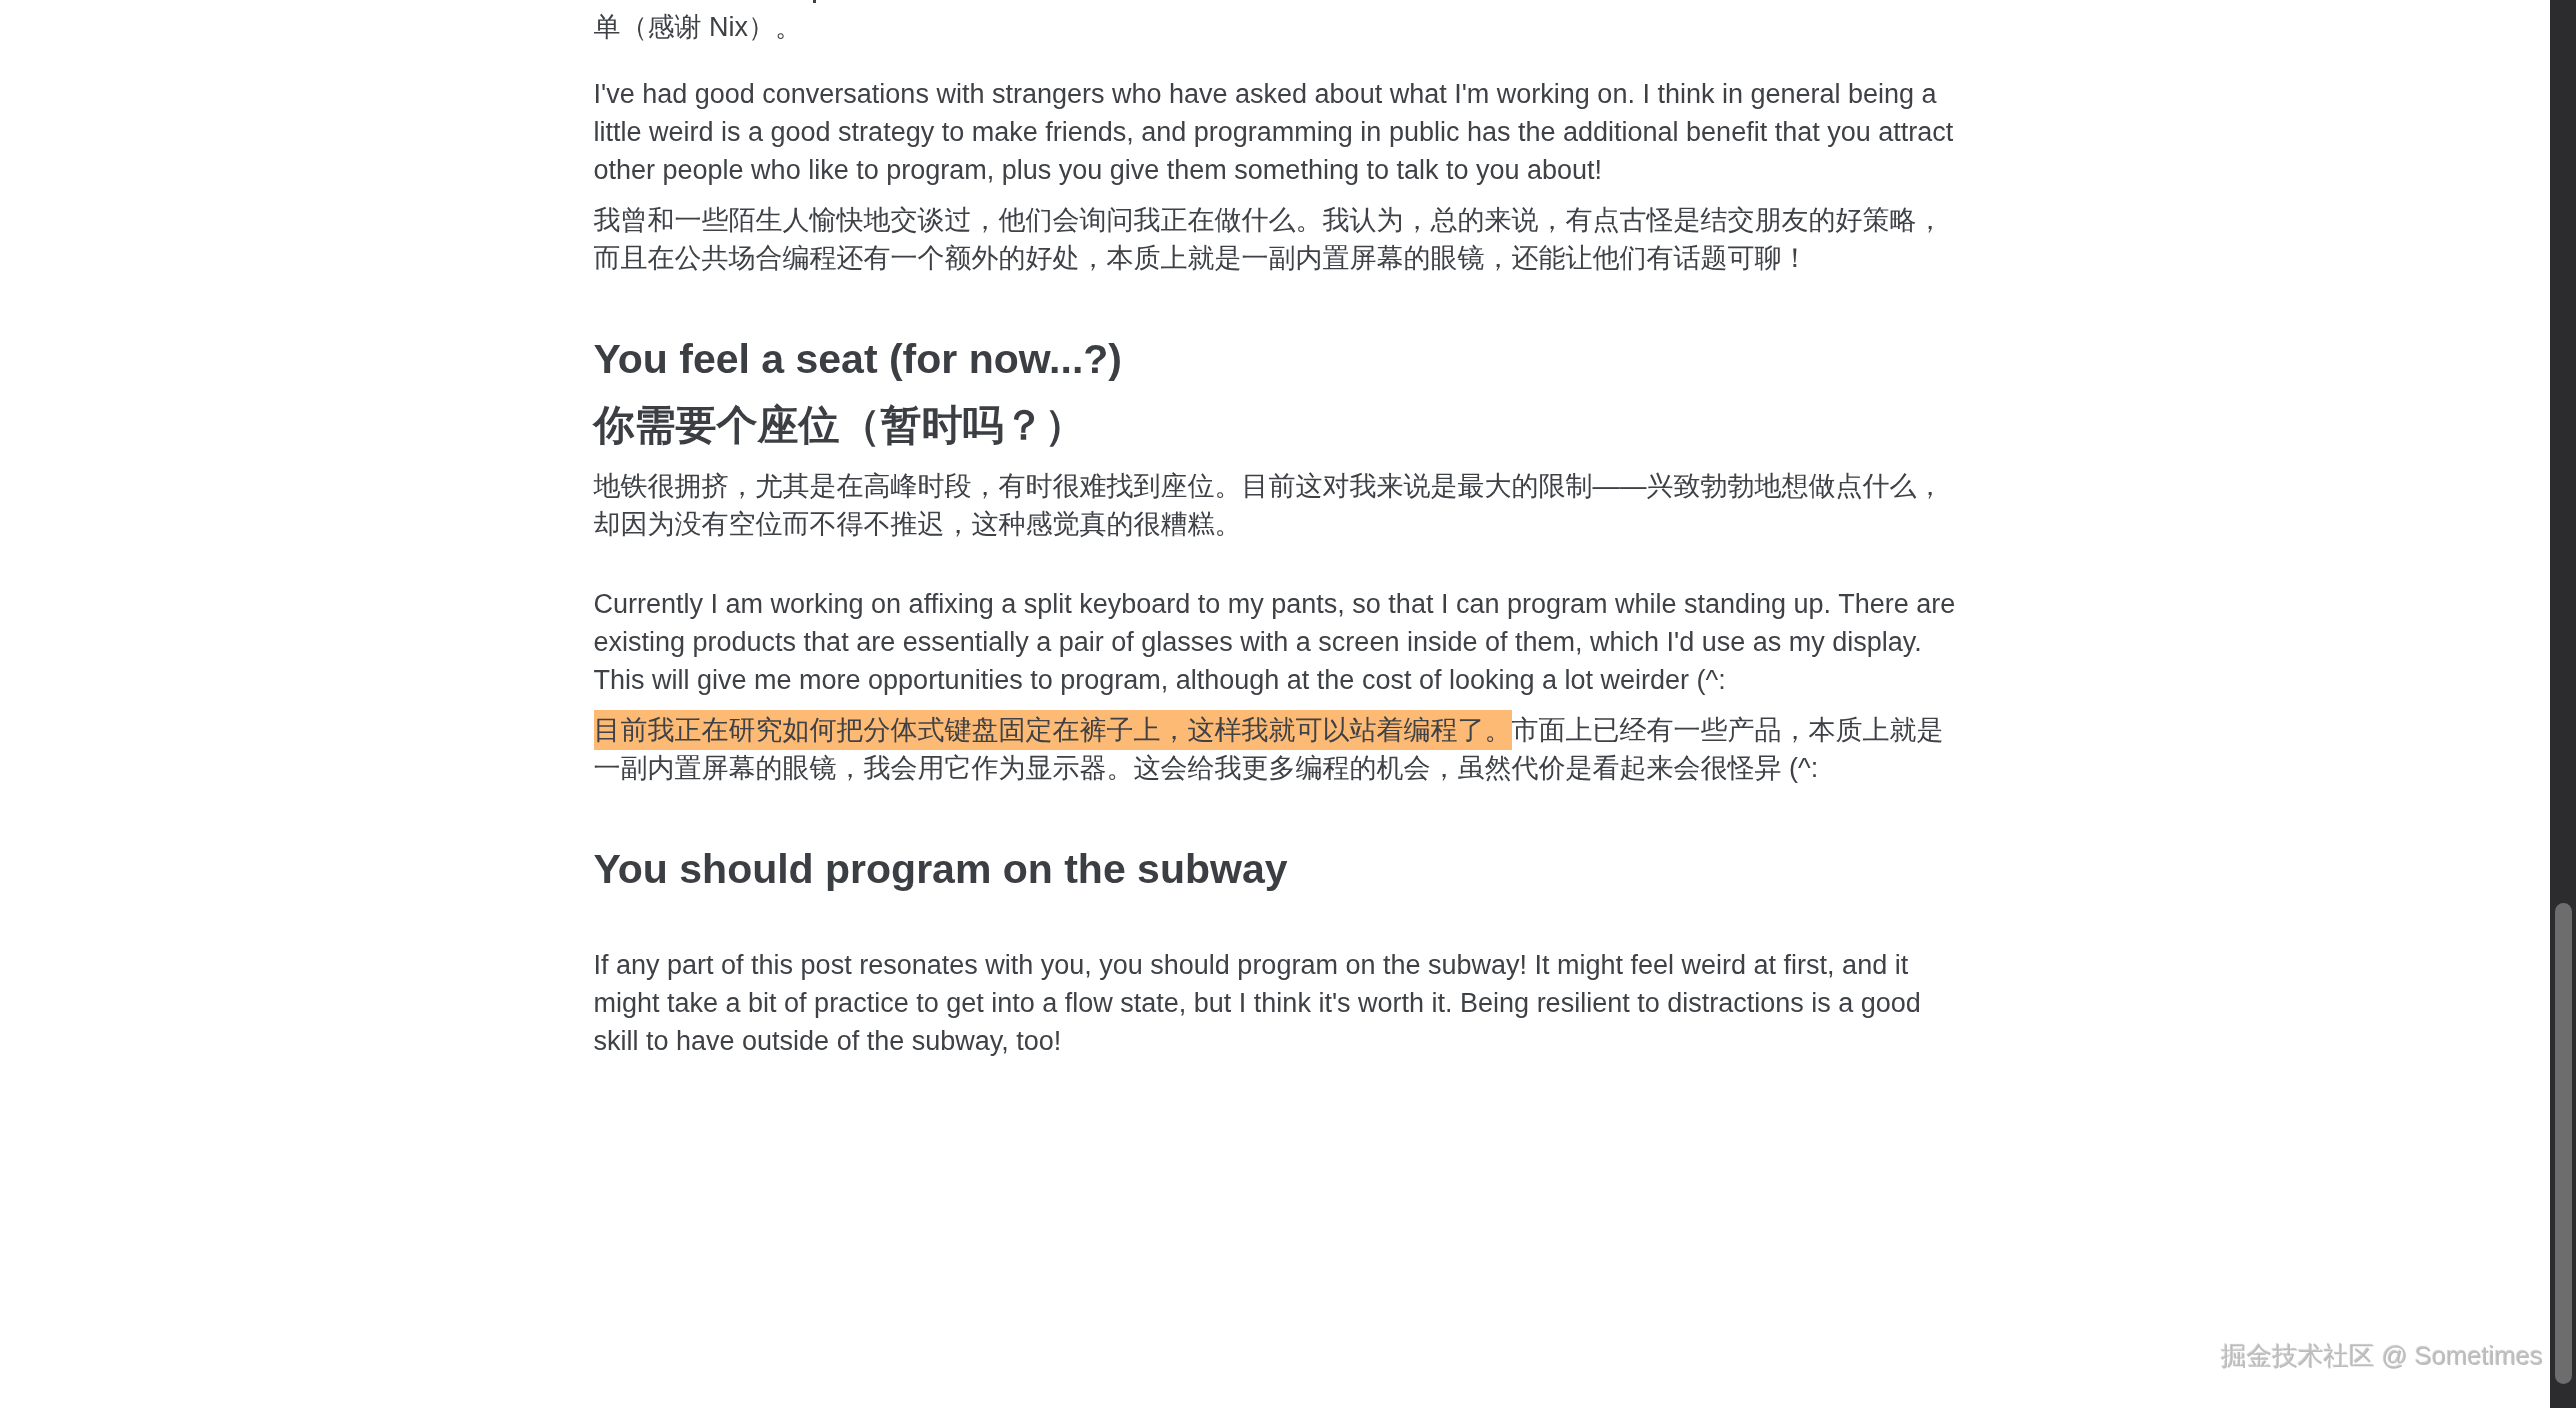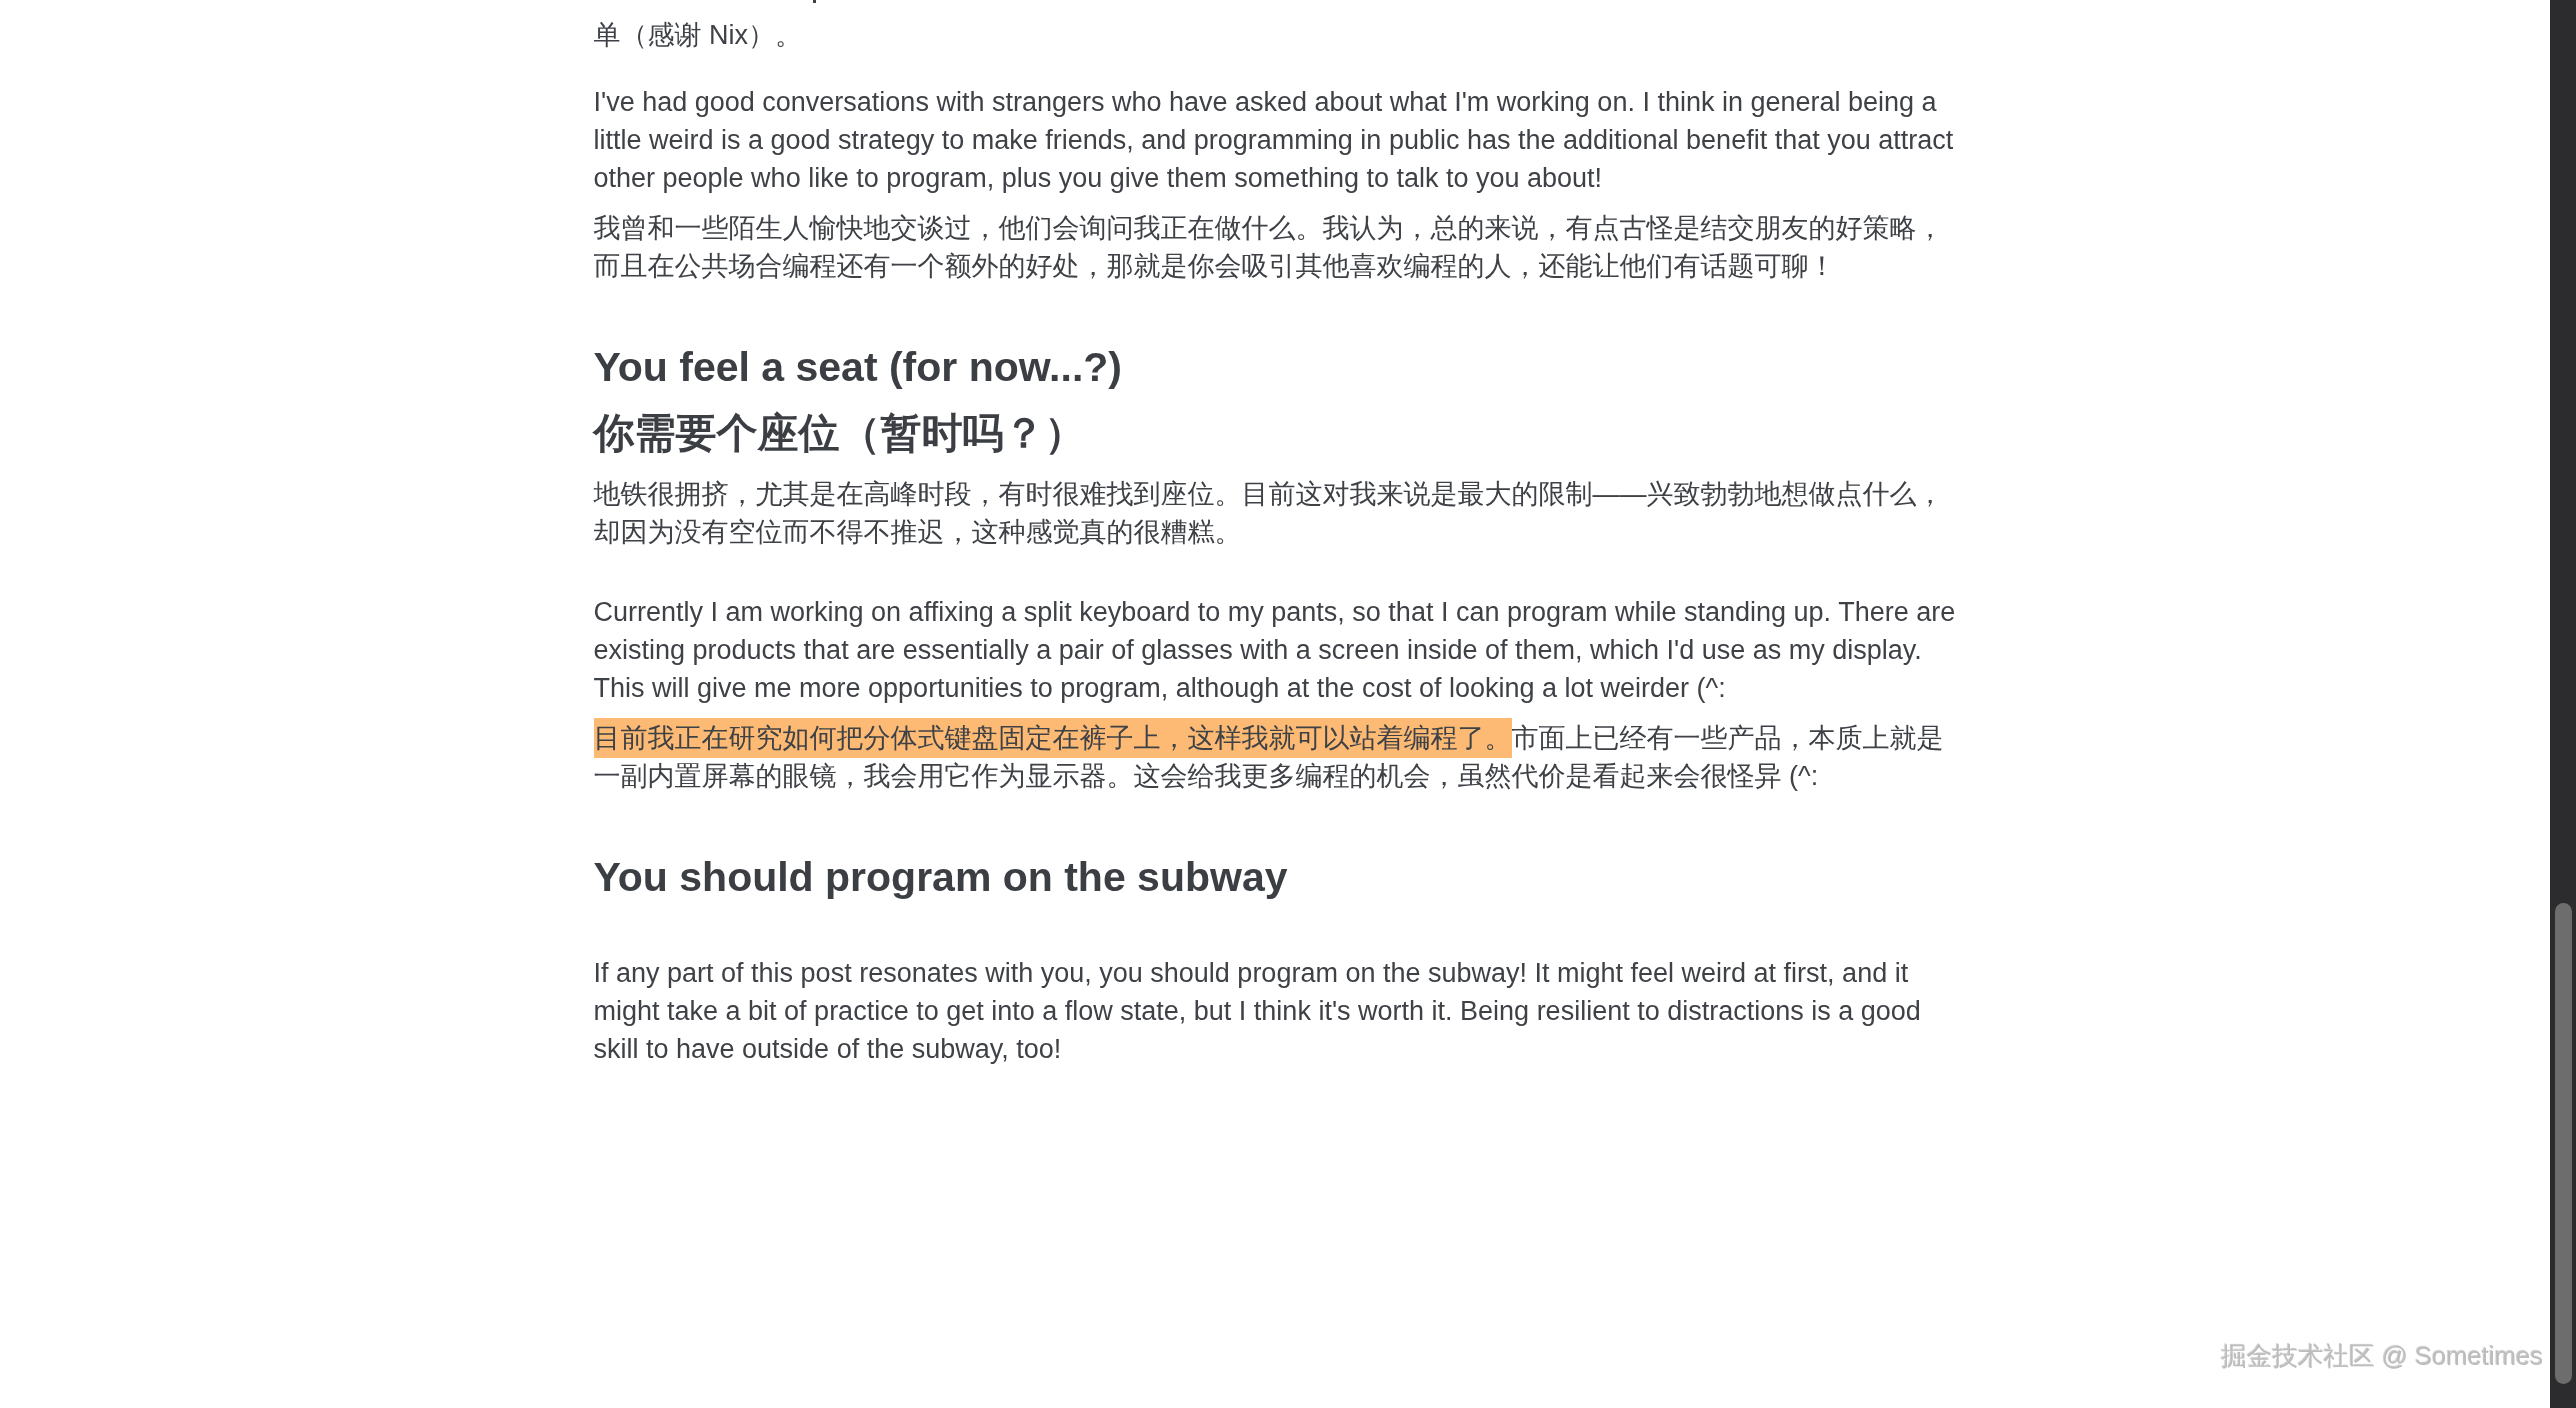--- a/index.html
+++ b/index.html
@@ -13,21 +13,21 @@
   }
   .viewport {
     position: absolute;
     left: 0; top: 0;
     width: 2550px;
     height: 1409px;
     overflow: hidden;
   }
   .content {
     width: 1363px;
-    margin: 16px auto;
+    margin: 8px auto;
     color: #3e4146;
   }
   .content p {
     margin: 0;
     font-size: 27px;
     line-height: 38px;
     text-align: left;
   }
   .content h2 {
     margin: 0;
@@ -88,21 +88,21 @@
 </head>
 <body>
 
 <div class="viewport">
   <div class="content">
 
     <p class="frag-line">单（感谢 Nix）。</p>
 
 
     <p class="mt34">I've had good conversations with strangers who have asked about what I'm working on. I think in general being a little weird is a good strategy to make friends, and programming in public has the additional benefit that you attract other people who like to program, plus you give them something to talk to you about!</p>
-    <p class="mt14">我曾和一些陌生人愉快地交谈过，他们会询问我正在做什么。我认为，总的来说，有点古怪是结交朋友的好策略，而且在公共场合编程还有一个额外的好处，那就是你会吸引其他喜欢编程的人，还能让他们有话题可聊！</p>
+    <p class="mt14">我曾和一些陌生人愉快地交谈过，他们会询问我正在做什么。我认为，总的来说，有点古怪是结交朋友的好策略，而且在公共场合编程还有一个额外的好处，本质上就是一副内置屏幕的眼镜，还能让他们有话题可聊！</p>
 
     <h2 class="mt57">
         <span class="h-line">You feel a seat (for now...?)</span>
         <span class="h-line">你需要个座位（暂时吗？）</span>
       </h2>
 
     <p class="mt11">地铁很拥挤，尤其是在高峰时段，有时很难找到座位。目前这对我来说是最大的限制——兴致勃勃地想做点什么，却因为没有空位而不得不推迟，这种感觉真的很糟糕。</p>
 
     <p class="mt49">Currently I am working on affixing a split keyboard to my pants, so that I can program while standing up. There are existing products that are essentially a pair of glasses with a screen inside of them, which I'd use as my display. This will give me more opportunities to program, although at the cost of looking a lot weirder (^:</p>
     <p class="mt14"><span class="selected-text">目前我正在研究如何把分体式键盘固定在裤子上，这样我就可以站着编程了。</span><span>市面上已经有一些产品，本质上就是一副内置屏幕的眼镜，我会用它作为显示器。这会给我更多编程的机会，虽然代价是看起来会很怪异 (^:</span></p>

